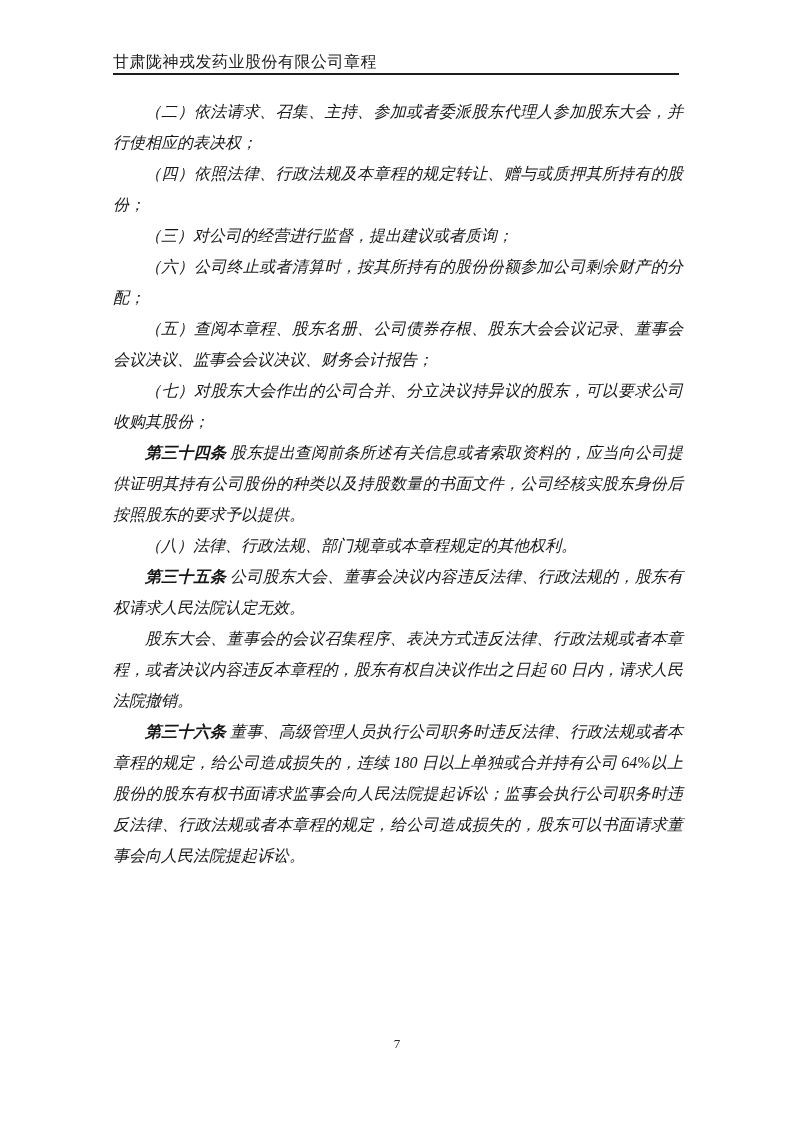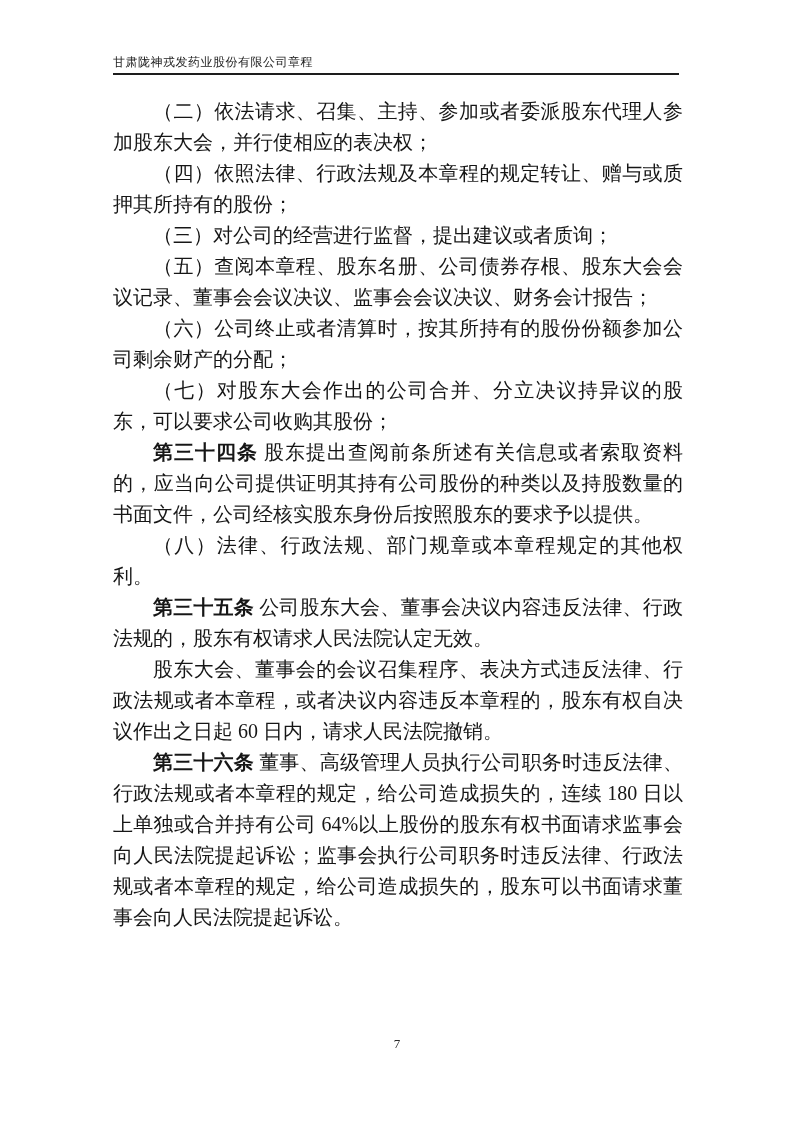--- a/index.html
+++ b/index.html
@@ -18,41 +18,42 @@
     overflow: hidden;
   }
   .doc-header {
     position: absolute;
     left: 113px;
     top: 55px;
     width: 566px;
   }
   .doc-header-title {
     display: block;
-    font-size: 12px;
+    font-size: 16px;
     line-height: 14px;
     color: #1c1c1c;
     letter-spacing: 0.5px;
   }
   .doc-header-rule {
     margin-top: 4px;
     height: 0;
     border: none;
     border-top: 2px solid #1d1d1d;
     width: 100%;
   }
   .doc-body {
     position: absolute;
     left: 113px;
     top: 96px;
     width: 570px;
-    font-size: 20px;
+    font-size: 16px;
     line-height: 31px;
     text-align: justify;
     text-justify: inter-character;
+    font-style: italic;
   }
   .doc-body p {
     margin: 0;
     padding: 0;
     text-indent: 2em;
     word-break: break-all;
   }
   .doc-body b {
     font-weight: 700;
   }
@@ -74,22 +75,22 @@
 
   <div class="doc-header">
     <span class="doc-header-title">甘肃陇神戎发药业股份有限公司章程</span>
     <div class="doc-header-rule"></div>
   </div>
 
   <div class="doc-body">
     <p><b></b><span>（二）依法请求、召集、主持、参加或者委派股东代理人参加股东大会，并行使相应的表决权；</span></p>
     <p><b></b><span>（四）依照法律、行政法规及本章程的规定转让、赠与或质押其所持有的股份；</span></p>
     <p><b></b><span>（三）对公司的经营进行监督，提出建议或者质询；</span></p>
+    <p><b></b><span>（六）公司终止或者清算时，按其所持有的股份份额参加公司剩余财产的分配；</span></p>
     <p><b></b><span>（五）查阅本章程、股东名册、公司债券存根、股东大会会议记录、董事会会议决议、监事会会议决议、财务会计报告；</span></p>
-    <p><b></b><span>（六）公司终止或者清算时，按其所持有的股份份额参加公司剩余财产的分配；</span></p>
     <p><b></b><span>（七）对股东大会作出的公司合并、分立决议持异议的股东，可以要求公司收购其股份；</span></p>
     <p><b>第三十四条</b><span> 股东提出查阅前条所述有关信息或者索取资料的，应当向公司提供证明其持有公司股份的种类以及持股数量的书面文件，公司经核实股东身份后按照股东的要求予以提供。</span></p>
     <p><b></b><span>（八）法律、行政法规、部门规章或本章程规定的其他权利。</span></p>
     <p><b>第三十五条</b><span> 公司股东大会、董事会决议内容违反法律、行政法规的，股东有权请求人民法院认定无效。</span></p>
     <p><b></b><span>股东大会、董事会的会议召集程序、表决方式违反法律、行政法规或者本章程，或者决议内容违反本章程的，股东有权自决议作出之日起 60 日内，请求人民法院撤销。</span></p>
     <p><b>第三十六条</b><span> 董事、高级管理人员执行公司职务时违反法律、行政法规或者本章程的规定，给公司造成损失的，连续 180 日以上单独或合并持有公司 64%以上股份的股东有权书面请求监事会向人民法院提起诉讼；监事会执行公司职务时违反法律、行政法规或者本章程的规定，给公司造成损失的，股东可以书面请求董事会向人民法院提起诉讼。</span></p>
   </div>
 
   <div class="page-number">7</div>
 

